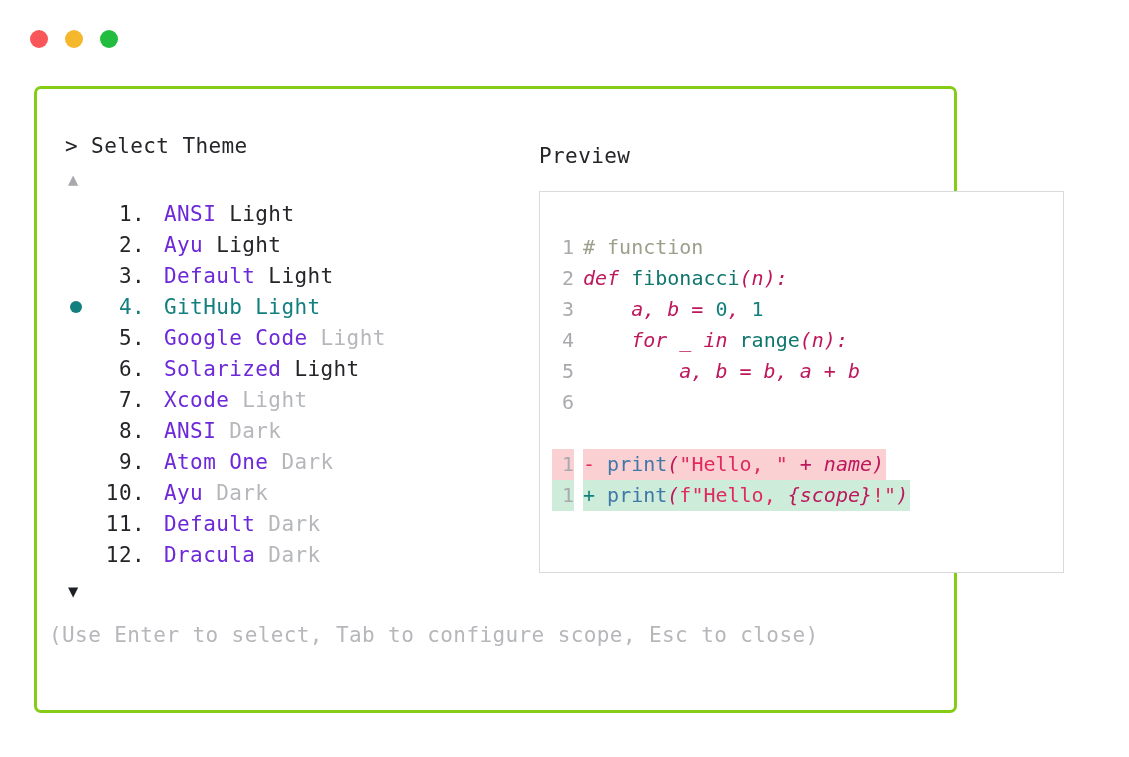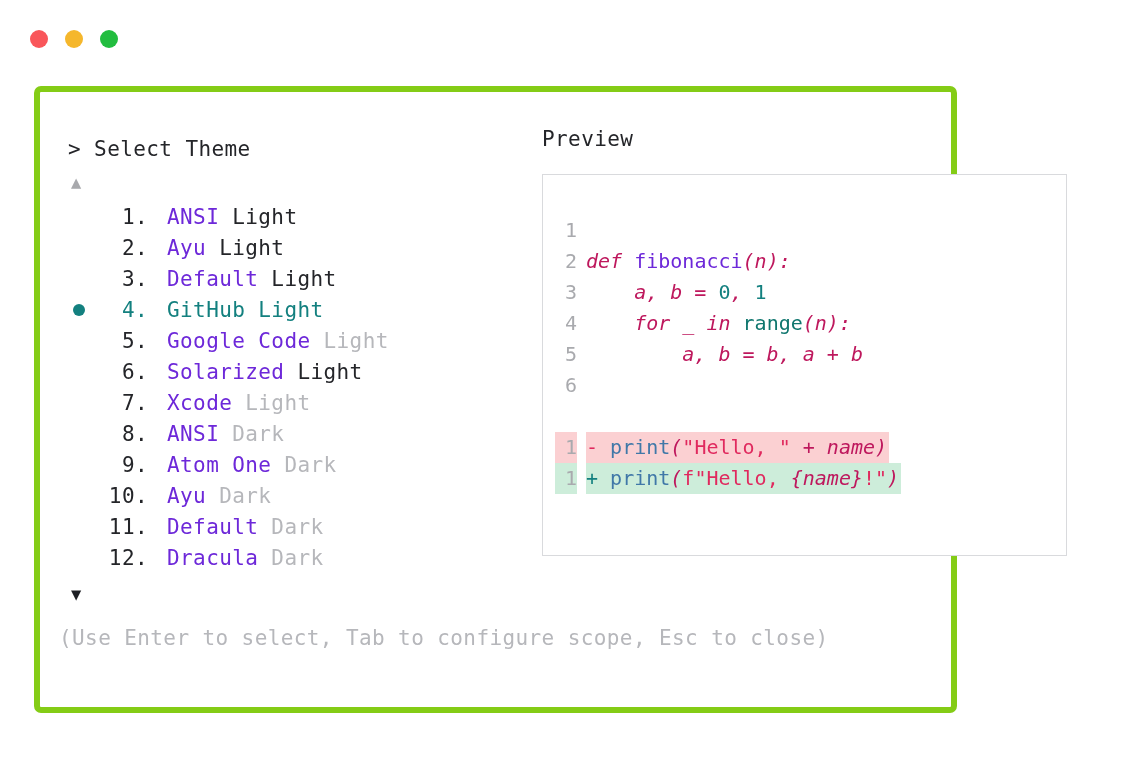--- a/index.html
+++ b/index.html
@@ -34,21 +34,21 @@
   .dot-green  { background: #22bd3f; }
 
   
   .card {
     position: absolute;
     left: 34px;
     top: 86px;
     width: 923px;
     height: 627px;
     box-sizing: border-box;
-    border: 6px solid #84cc16;
+    border: 3px solid #84cc16;
     border-radius: 7px;
     background: #ffffff;
   }
 
   .card-inner {
     position: relative;
     width: 100%;
     height: 100%;
   }
 
@@ -125,33 +125,33 @@
   .theme-row.selected .row-name,
   .theme-row.selected .row-suffix,
   .theme-row.selected .row-suffix.muted {
     color: #13807f;
   }
 
   .arrow-down-wrap { margin-top: 8px; }
 
   .footer-hint {
     position: absolute;
-    left: 19px;
+    left: 12px;
     top: 534px;
     font-size: 21px;
     letter-spacing: 0.4px;
     color: #b6b7bb;
     white-space: pre;
   }
 
   
   .right-col {
     position: absolute;
     left: 502px;
-    top: 35px;
+    top: 55px;
     width: 530px;
   }
   .preview-label {
     font-size: 21px;
     letter-spacing: 0.4px;
     color: #242529;
   }
   .preview-box {
     margin-top: 23px;
     width: 525px;
@@ -173,21 +173,21 @@
   .ln {
     width: 22px;
     flex: 0 0 22px;
     text-align: right;
     color: #a9aaae;
     margin-right: 9px;
   }
   .code-text { color: #242529; }
 
   .tok-comment  { color: #9aa08c; }
-  .tok-func     { color: #6d28d9; }
+  .tok-func     { color: #0f766e; }
   .tok-num      { color: #13807f; }
   .tok-builtin  { color: #0f766e; }
   .tok-call     { color: #4078a8; }
   .tok-str      { color: #e0295e; }
   .tok-plain    { color: #be185d; font-style: italic; }
 
   .code-gap { height: 31px; }
 
   .diff-line {
     display: flex;
@@ -239,29 +239,29 @@
 
       <div class="scroll-arrow arrow-down arrow-down-wrap">▼</div>
     </div>
 
     <div class="footer-hint">(Use Enter to select, Tab to configure scope, Esc to close)</div>
 
     <div class="right-col">
       <div class="preview-label">Preview</div>
       <div class="preview-box">
         <div id="code-block">
-            <div class="code-line"><span class="ln">1</span></div>
+            <div class="code-line"><span class="ln">1</span><span class="code-text"><span class="tok-comment"># function</span></span></div>
             <div class="code-line"><span class="ln">2</span><span class="code-text"><span class="tok-plain">def </span><span class="tok-func">fibonacci</span><span class="tok-plain">(n):</span></span></div>
             <div class="code-line"><span class="ln">3</span><span class="code-text"><span class="tok-plain">    a, b = </span><span class="tok-num">0</span><span class="tok-plain">, </span><span class="tok-num">1</span></span></div>
             <div class="code-line"><span class="ln">4</span><span class="code-text"><span class="tok-plain">    for _ in </span><span class="tok-builtin">range</span><span class="tok-plain">(n):</span></span></div>
             <div class="code-line"><span class="ln">5</span><span class="code-text"><span class="tok-plain">        a, b = b, a + b</span></span></div>
             <div class="code-line"><span class="ln">6</span></div>
           </div>
         <div class="code-gap"></div>
         <div id="diff-block">
             <div class="diff-line diff-del"><span class="ln">1</span><span class="diff-body"><span class="sign-del">- </span><span class="tok-call">print</span><span class="tok-plain">(</span><span class="tok-str">"Hello, "</span><span class="tok-plain"> + name)</span></span></div>
-            <div class="diff-line diff-add"><span class="ln">1</span><span class="diff-body"><span class="sign-add">+ </span><span class="tok-call">print</span><span class="tok-plain">(</span><span class="tok-str">f"Hello, </span><span class="tok-plain">{name}</span><span class="tok-str">!"</span><span class="tok-plain">)</span></span></div>
+            <div class="diff-line diff-add"><span class="ln">1</span><span class="diff-body"><span class="sign-add">+ </span><span class="tok-call">print</span><span class="tok-plain">(</span><span class="tok-str">f"Hello, </span><span class="tok-plain">{scope}</span><span class="tok-str">!"</span><span class="tok-plain">)</span></span></div>
           </div>
       </div>
     </div>
 
   </div>
 </div>
 
 </body></html>

